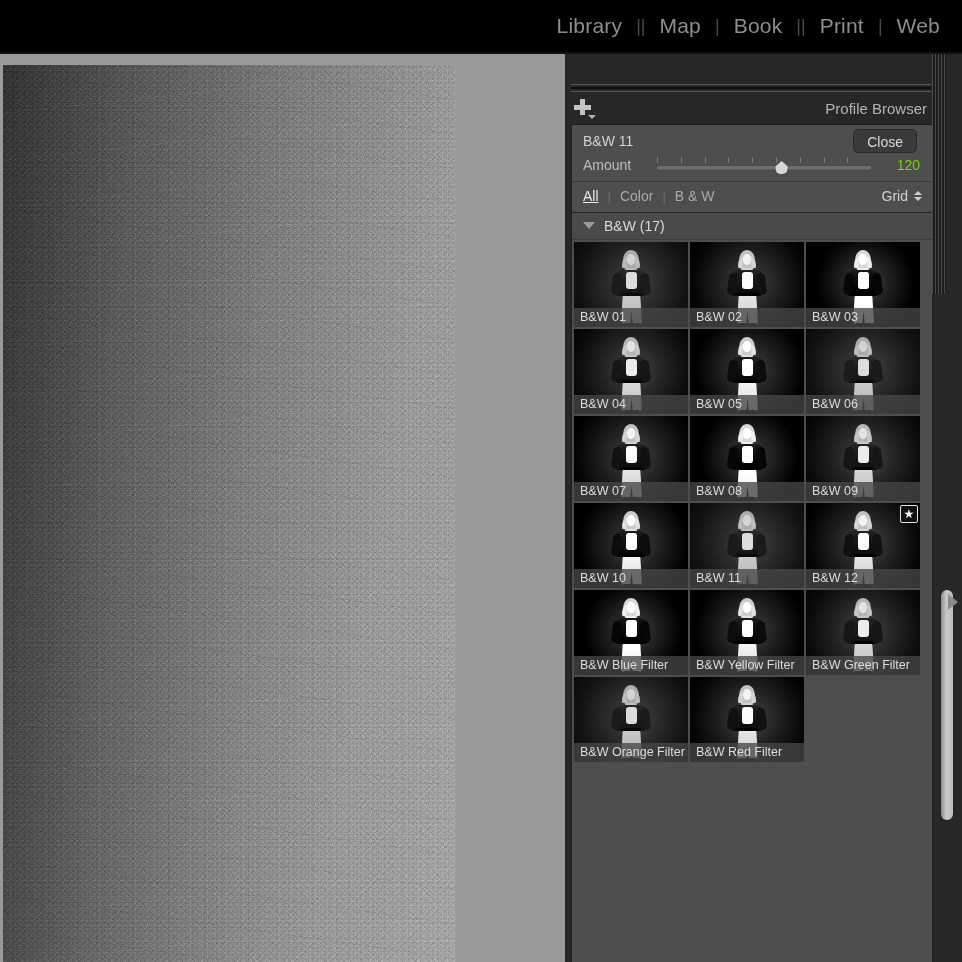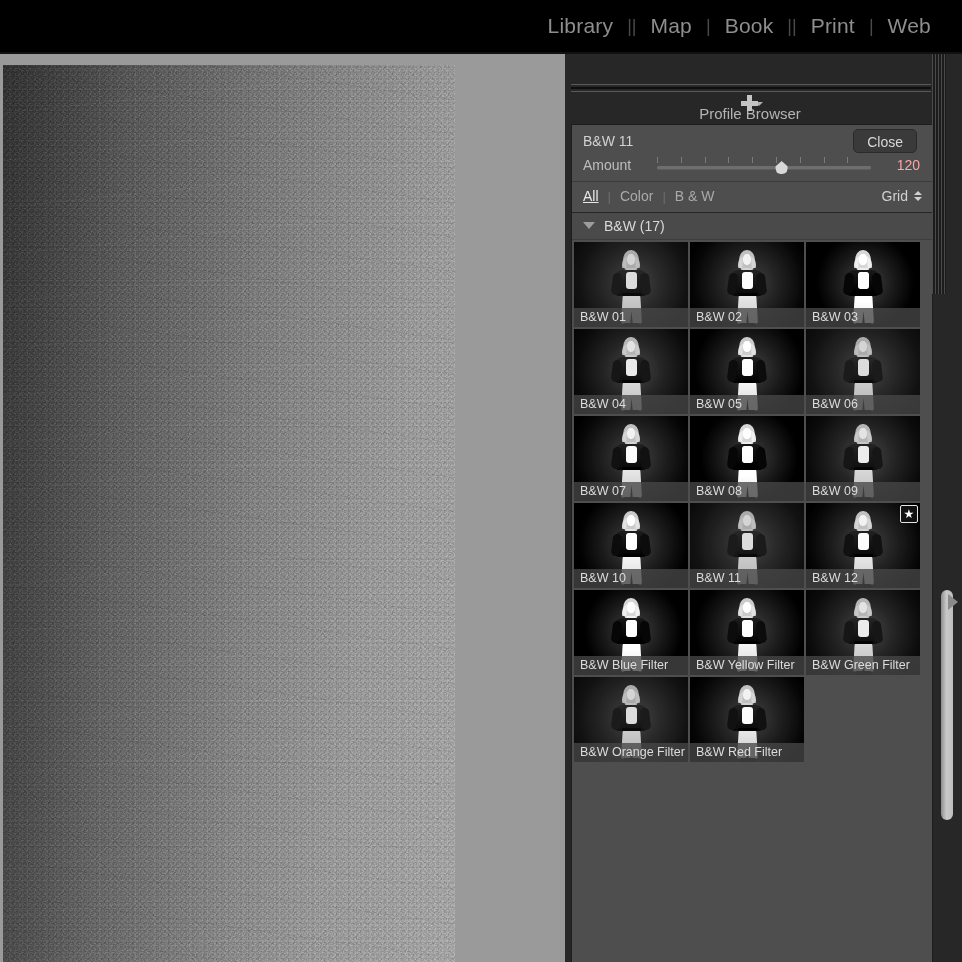--- a/index.html
+++ b/index.html
@@ -7,21 +7,21 @@
     width:962px;height:962px;overflow:hidden;position:relative;
     font-family:"Liberation Sans","DejaVu Sans",sans-serif;
     -webkit-font-smoothing:antialiased;
   }
 
   
   #module-bar{
     position:absolute;left:0;top:0;width:962px;height:52px;
     background:#000;
     display:flex;align-items:center;justify-content:flex-end;
-    box-sizing:border-box;padding-right:17px;
+    box-sizing:border-box;padding-right:8px;
   }
   .mod-item{
     font-size:21px;color:#8e8e8e;letter-spacing:.2px;
     padding:0 14px;line-height:52px;cursor:default;white-space:nowrap;
   }
   .mod-item.active{color:#fff;font-weight:bold;}
   .mod-sep{color:#4a4a4a;font-size:18px;line-height:52px;}
 
   
   #preview-area{
@@ -85,21 +85,21 @@
     border-top:5px solid transparent;border-bottom:5px solid transparent;
     border-right:7px solid #9a9a9a;
   }
   .hr-line{position:absolute;left:6px;width:360px;height:1px;background:#5a5a5a;}
   .hr-line.dark{background:#0e0e0e;height:2px;}
 
   
   #pb-header{
     position:absolute;left:0;top:40px;width:370px;height:28px;
     display:flex;align-items:center;justify-content:space-between;
-    padding:0 8px 0 8px;box-sizing:border-box;flex-direction:column;
+    padding:0 8px 0 8px;box-sizing:border-box;
   }
   #pb-header .title{font-size:15px;color:#b4b4b4;}
   .plus-icon{position:relative;width:20px;height:20px;display:block;}
   .plus-icon:before,.plus-icon:after{
     content:"";position:absolute;background:#c4c4c4;
   }
   .plus-icon:before{left:7px;top:1px;width:5px;height:16px;}
   .plus-icon:after{left:1px;top:7px;width:17px;height:5px;}
   .plus-chev{
     position:absolute;right:-3px;bottom:-1px;width:0;height:0;
@@ -119,21 +119,21 @@
     position:absolute;left:11px;top:8px;font-size:14px;color:#d2d2d2;
   }
   #close-btn{
     position:absolute;right:15px;top:4px;height:24px;padding:0 13px;
     background:#3a3a3a;border:1px solid #2a2a2a;border-radius:5px;
     color:#d8d8d8;font-size:14px;line-height:24px;cursor:pointer;
     font-family:inherit;
   }
   #amount-row{position:absolute;left:0;top:28px;width:100%;height:26px;}
   #amount-label{position:absolute;left:11px;top:4px;font-size:14px;color:#bdbdbd;}
-  #amount-val{position:absolute;right:12px;top:4px;font-size:14px;color:#fca5a5;}
+  #amount-val{position:absolute;right:12px;top:4px;font-size:14px;color:#84cc16;}
   #slider-wrap{position:absolute;left:85px;top:4px;width:214px;height:18px;}
   #slider-ticks{
     position:absolute;left:0;top:0;width:100%;height:6px;
     background-image:repeating-linear-gradient(90deg,#7a7a7a 0 1px, transparent 1px 23.8px);
   }
   #slider-track{
     position:absolute;left:0;top:9px;width:100%;height:3px;
     background:#6e6e6e;border-radius:2px;
     box-shadow:0 1px 0 rgba(255,255,255,.09);
   }

